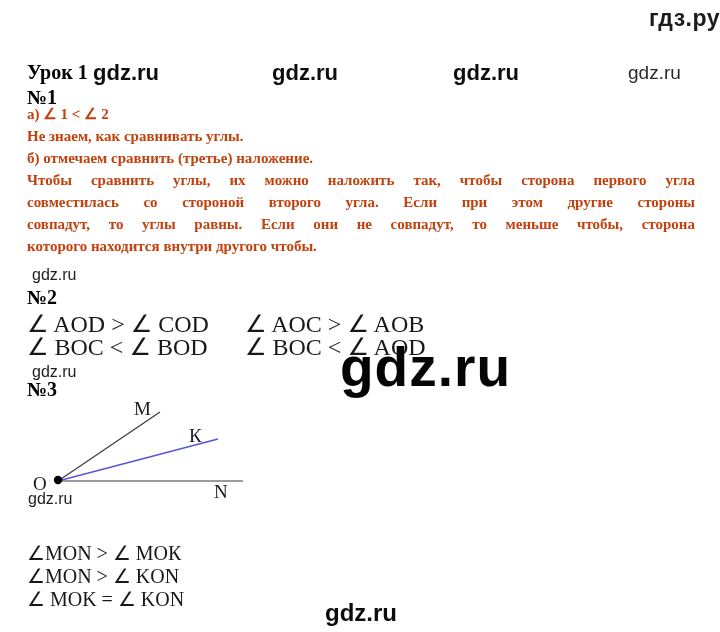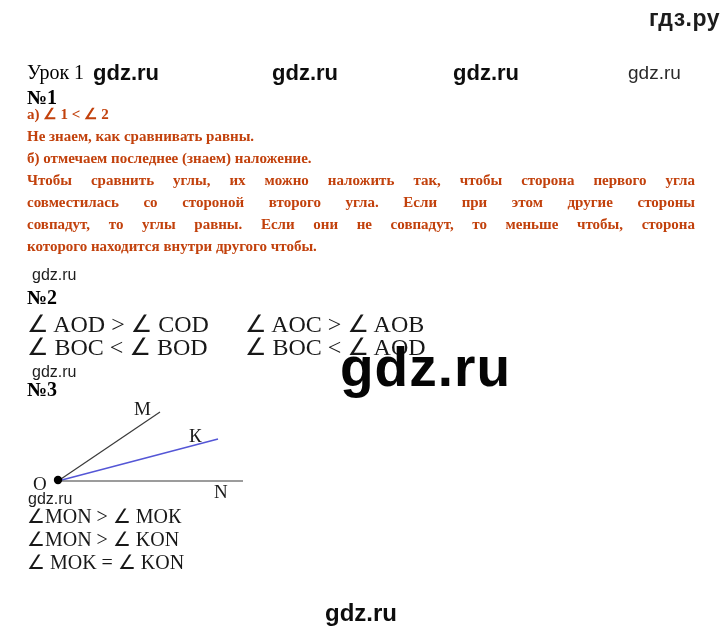--- a/index.html
+++ b/index.html
@@ -15,53 +15,53 @@
     letter-spacing:0.5px;
   }
   .wm-bold{font-weight:700;font-size:22px;line-height:23px;color:#0d0d0d;}
   .wm-light{font-weight:400;font-size:19px;line-height:21px;color:#2a2a2a;}
   .wm-small{font-weight:400;font-size:16px;line-height:17px;color:#1d1d1d;}
   .wm-big{font-weight:700;font-size:55px;line-height:55px;color:#050505;letter-spacing:1px;}
   .wm-bottom{
     left:0;top:600px;width:722px;text-align:center;
     font-weight:700;font-size:24px;line-height:25px;color:#0d0d0d;
   }
-  .lesson-title{left:27px;top:62px;font-weight:400;font-size:20px;line-height:21px;color:#000;text-align:center;}
+  .lesson-title{left:27px;top:62px;font-weight:700;font-size:20px;line-height:21px;color:#000;text-align:center;}
   .task-label{font-weight:700;font-size:20px;line-height:21px;color:#000;}
   .body-text{
     left:27px;top:103px;width:668px;
     font-size:15px;line-height:22px;color:#c2410c;font-weight:bold;
   }
   .jline{text-align:justify;text-align-last:justify;}
   .eq-row{position:relative;height:23px;font-size:24px;color:#181818;white-space:nowrap;}
   .eq-left{position:absolute;left:0;top:0;}
   .eq-right{position:absolute;left:218px;top:0;}
-  .statements{font-size:20px;line-height:23px;color:#181818;}
+  .statements{font-size:20px;line-height:23px;color:#181818;margin-top:37px;}
   .fig-label{font-family:"Liberation Serif", serif;font-size:19px;fill:#1a1a1a;}
 </style>
 </head>
 <body>
 
 <div class="page">
 
   <div class="abs sans site-header">гдз.ру</div>
 
   <div class="abs lesson-title">Урок 1</div>
 
   <div class="abs sans wm-bold" style="left:93px;top:61px;">gdz.ru</div>
   <div class="abs sans wm-bold" style="left:272px;top:61px;">gdz.ru</div>
   <div class="abs sans wm-bold" style="left:453px;top:61px;">gdz.ru</div>
   <div class="abs sans wm-light" style="left:628px;top:62px;">gdz.ru</div>
 
   <div class="abs task-label" style="left:27px;top:87px;">№1</div>
 
   <div class="abs body-text">
     <div>а) ∠ 1 &lt; ∠ 2</div>
-    <div>Не знаем, как сравнивать равны.</div>
-    <div>б) отмечаем последнее (знаем) наложение.</div>
+    <div>Не знаем, как сравнивать углы.</div>
+    <div>б) отмечаем сравнить (третье) наложение.</div>
     <div class="jline">Чтобы сравнить углы, их можно наложить так, чтобы сторона первого угла</div>
     <div class="jline">совместилась со стороной второго угла. Если при этом другие стороны</div>
     <div class="jline">совпадут, то углы равны. Если они не совпадут, то меньше чтобы, сторона</div>
     <div>которого находится внутри другого чтобы.</div>
   </div>
 
   <div class="abs sans wm-small" style="left:32px;top:266px;">gdz.ru</div>
 
   <div class="abs task-label" style="left:27px;top:287px;">№2</div>
 

